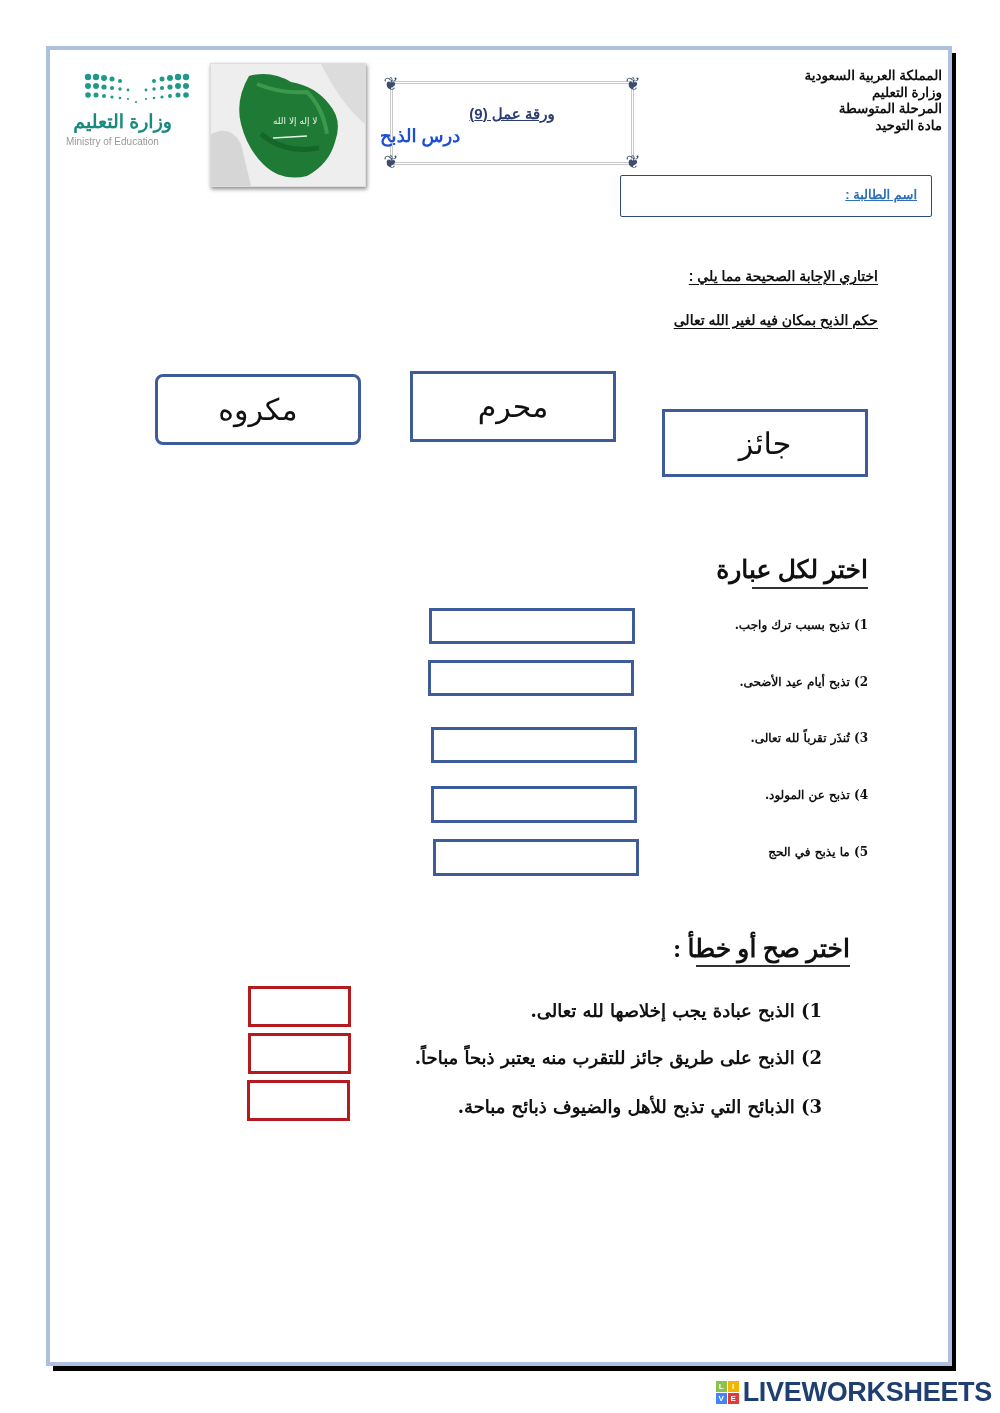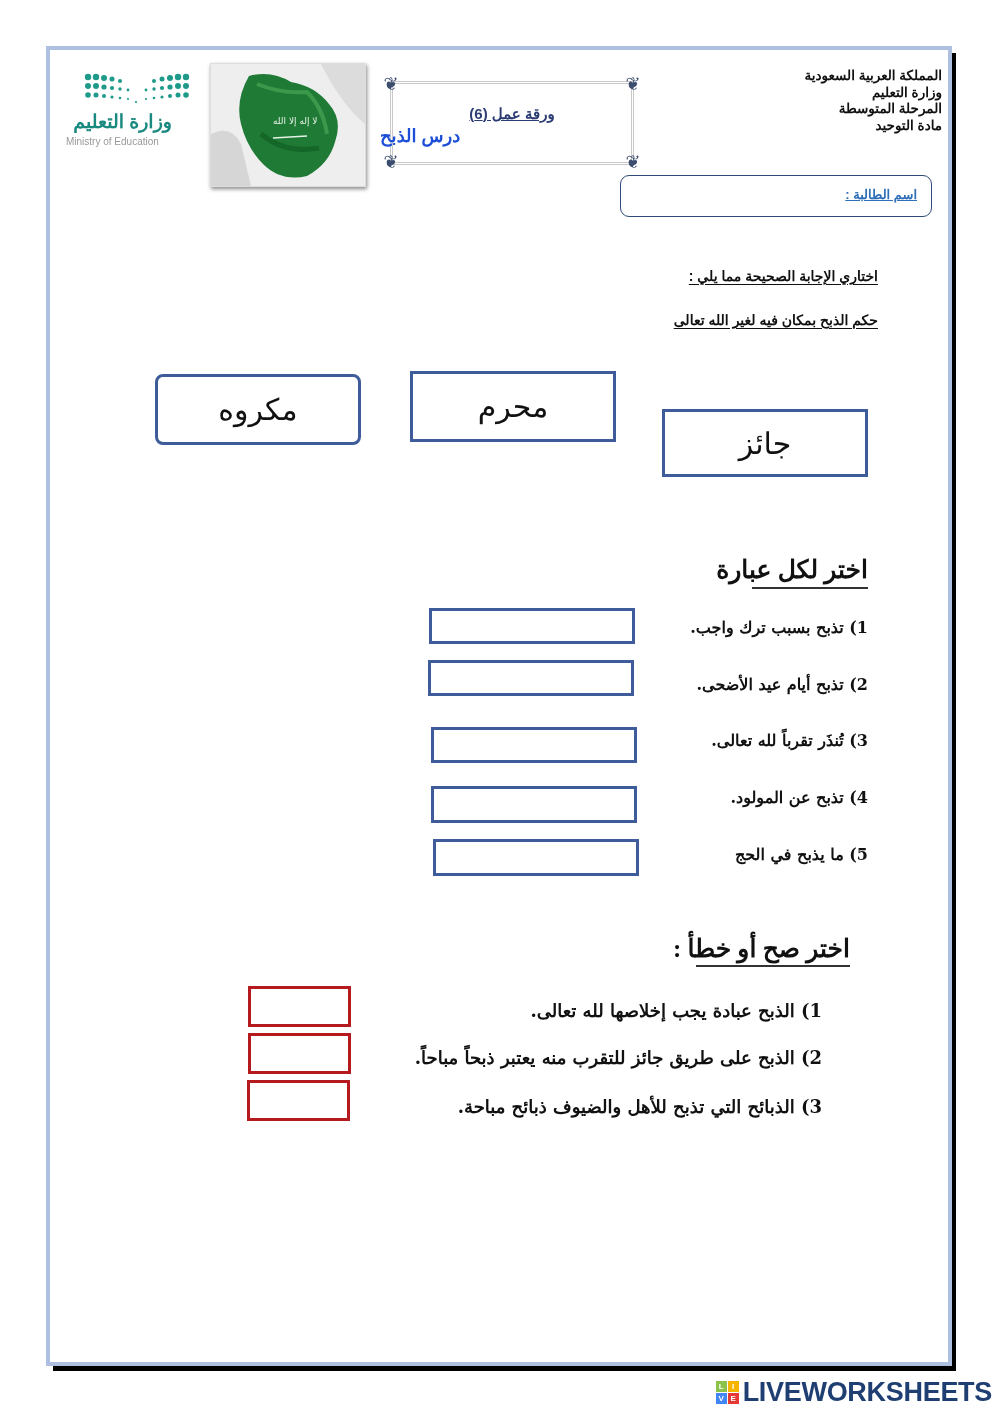--- a/index.html
+++ b/index.html
@@ -7,21 +7,21 @@
            font-family:"Liberation Sans", sans-serif; }
     .page-shadow { position:absolute; left:53px; top:53px; width:903px; height:1318px; background:#000; }
     .page { position:absolute; left:46px; top:46px; width:898px; height:1312px;
             background:#fff; border:4px solid #aebfdf; }
     .abs { position:absolute; }
     
     .header-info { right:58px; top:68px; text-align:right; direction:rtl; font-weight:bold;
                    font-size:13.5px; line-height:16.5px; color:#111; width:260px; }
     
     .name-box { left:620px; top:175px; width:312px; height:42px; border:1.8px solid #2e4a7a;
-                border-radius:9px; box-sizing:border-box; }
+                border-radius:2px; box-sizing:border-box; }
     .name-label { position:absolute; right:14px; top:11px; direction:rtl; color:#2f6fb8;
                   font-weight:bold; font-size:13px; text-decoration:underline; }
     
     .title-frame { left:380px; top:73px; width:264px; height:100px; }
     .title-frame .inner { position:absolute; left:10px; top:8px; right:10px; bottom:8px;
                           border:3px double #c9c9c9; }
     .corner { position:absolute; width:22px; height:22px; color:#3c4d6e; font-size:18px;
               line-height:22px; text-align:center; }
     .title-1 { position:absolute; left:0; right:0; top:32px; text-align:center; direction:rtl;
                font-weight:bold; font-size:15px; color:#2c3d73; text-decoration:underline; }
@@ -38,21 +38,21 @@
     .logo-en { position:absolute; left:4px; top:66px; font-size:10px; color:#999; }
     
     .q-heading { direction:rtl; font-weight:bold; font-size:14px; color:#111; text-decoration:underline; text-underline-offset:3px; }
     .choice-box { position:absolute; border:3px solid #3e5c99; box-sizing:border-box; background:#fff;
                   display:flex; align-items:center; justify-content:center; font-size:30px; color:#111;
                   direction:rtl; }
     .serif-heading { direction:rtl; font-family:Liberation Serif, serif; font-weight:bold; font-size:25px;
                      color:#111; }
     .ul-line { position:absolute; height:2px; background:#333; }
     .stmt { position:absolute; direction:rtl; font-family:"DejaVu Serif", serif; font-weight:bold;
-            font-size:16px; color:#111; white-space:nowrap; }
+            font-size:12px; color:#111; white-space:nowrap; }
     .answer-blue { position:absolute; border:3px solid #3e5c99; box-sizing:border-box; background:#fff; }
     .answer-red { position:absolute; border:3px solid #b51a1f; box-sizing:border-box; background:#fff; }
     .tf-stmt { position:absolute; direction:rtl; font-family:"DejaVu Serif", serif; font-weight:bold;
                font-size:18px; color:#111; white-space:nowrap; }
     .brand { position:absolute; right:8px; top:1377px; display:flex; align-items:center; gap:4px; }
     .brand-tiles { display:grid; grid-template-columns:11px 11px; grid-template-rows:11px 11px; gap:1px; }
     .tile { font-size:8px; font-weight:bold; color:#fff; display:flex; align-items:center; justify-content:center; }
     .brand-text { font-size:27px; font-weight:900; color:#1f3f73; letter-spacing:-0.3px; font-family:"Liberation Sans", sans-serif; }
   </style>
 </head>
@@ -117,21 +117,21 @@
     <line x1="62" y1="74" x2="96" y2="72" stroke="#e6f2e6" stroke-width="1.5"></line>
   </svg>
 </div>
 
 <div class="abs title-frame">
   <div class="inner"></div>
   <div class="corner" style="left:0;top:0">❦</div>
   <div class="corner" style="right:0;top:0">❦</div>
   <div class="corner" style="left:0;bottom:0">❦</div>
   <div class="corner" style="right:0;bottom:0">❦</div>
-  <div class="title-1">ورقة عمل (6)</div>
+  <div class="title-1">ورقة عمل (9)</div>
   <div class="title-2">درس الذبح</div>
 </div>
 
 <div class="abs header-info">
   <div>المملكة العربية السعودية</div>
   <div>وزارة التعليم</div>
   <div>المرحلة المتوسطة</div>
   <div>مادة التوحيد</div>
 </div>
 

